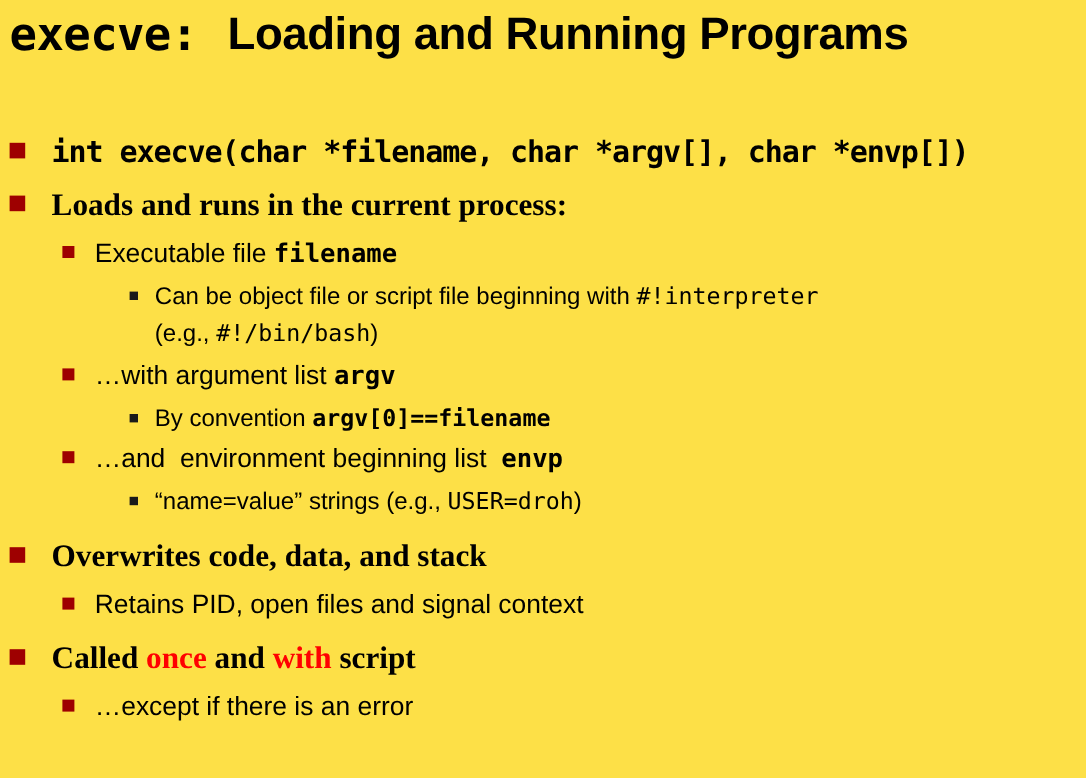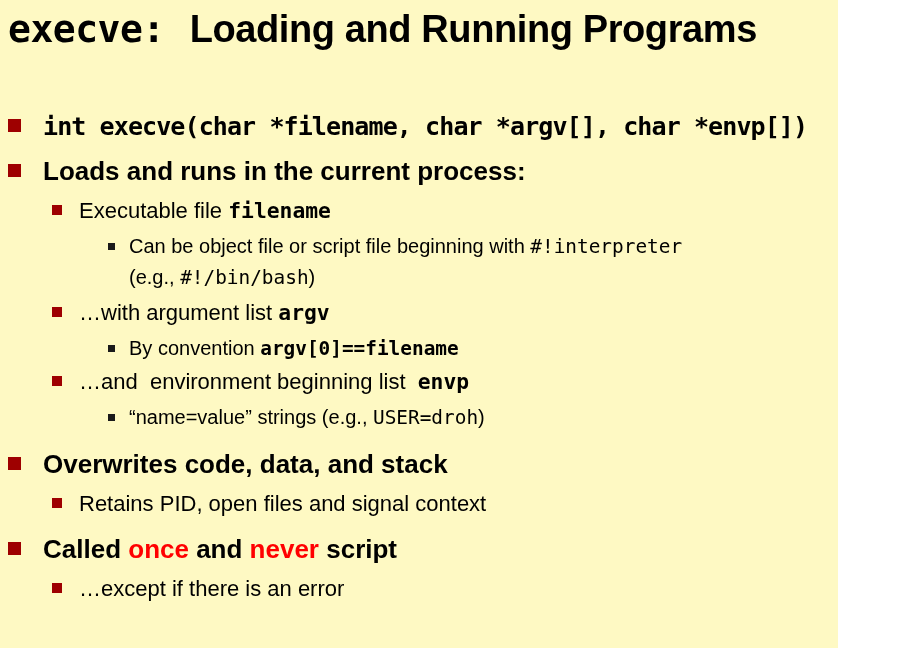--- a/index.html
+++ b/index.html
@@ -11,23 +11,23 @@
     width: 905px;
     height: 648px;
     overflow: hidden;
     font-family: "Liberation Sans", sans-serif;
     color: #000000;
     -webkit-font-smoothing: antialiased;
   }
 
   .slide {
     position: relative;
-    width: 838px;
+    width: 905px;
     height: 648px;
-    background: #fef9c3;
+    background: #fde047;
   }
 
   
   .title {
     position: absolute;
     left: 8px;
     top: 2px;
     right: 8px;
     height: 54px;
     display: flex;
@@ -112,21 +112,21 @@
     font-weight: normal;
     line-height: 36px;
   }
   .lvl3 {
     font-size: 20px;
     font-weight: normal;
     line-height: 31px;
   }
 
   .r1 { height: 44px; }
-  .r-lvl1 { height: 41px; }
+  .r-lvl1 { height: 41px; font-family: Liberation Serif, serif; }
   .r-lvl2 { height: 38px; }
   .r-lvl3 { height: 31px; }
   .mono-b {
     font-family: "DejaVu Sans Mono", "Liberation Mono", monospace;
     font-weight: bold;
     font-size: 0.97em;
   }
   .mono-r {
     font-family: "DejaVu Sans Mono", "Liberation Mono", monospace;
     font-weight: normal;
@@ -206,21 +206,21 @@
       <span class="lvl1">Overwrites code, data, and stack</span>
     </div>
 
     <div class="row r-lvl2">
       <span class="bullet b2"></span>
       <span class="lvl2">Retains PID, open files and signal context</span>
     </div>
 
     <div class="row r-lvl1" style="margin-top:6px;">
       <span class="bullet b1"></span>
-      <span class="lvl1"><span>Called </span><span class="red">once</span><span style="white-space:pre"> and </span><span class="red">never</span><span style="white-space:pre"> script</span></span>
+      <span class="lvl1"><span>Called </span><span class="red">once</span><span style="white-space:pre"> and </span><span class="red">with</span><span style="white-space:pre"> script</span></span>
     </div>
 
     <div class="row r-lvl2">
       <span class="bullet b2"></span>
       <span class="lvl2">…except if there is an error</span>
     </div>
 
   </div>
 </div>
 

